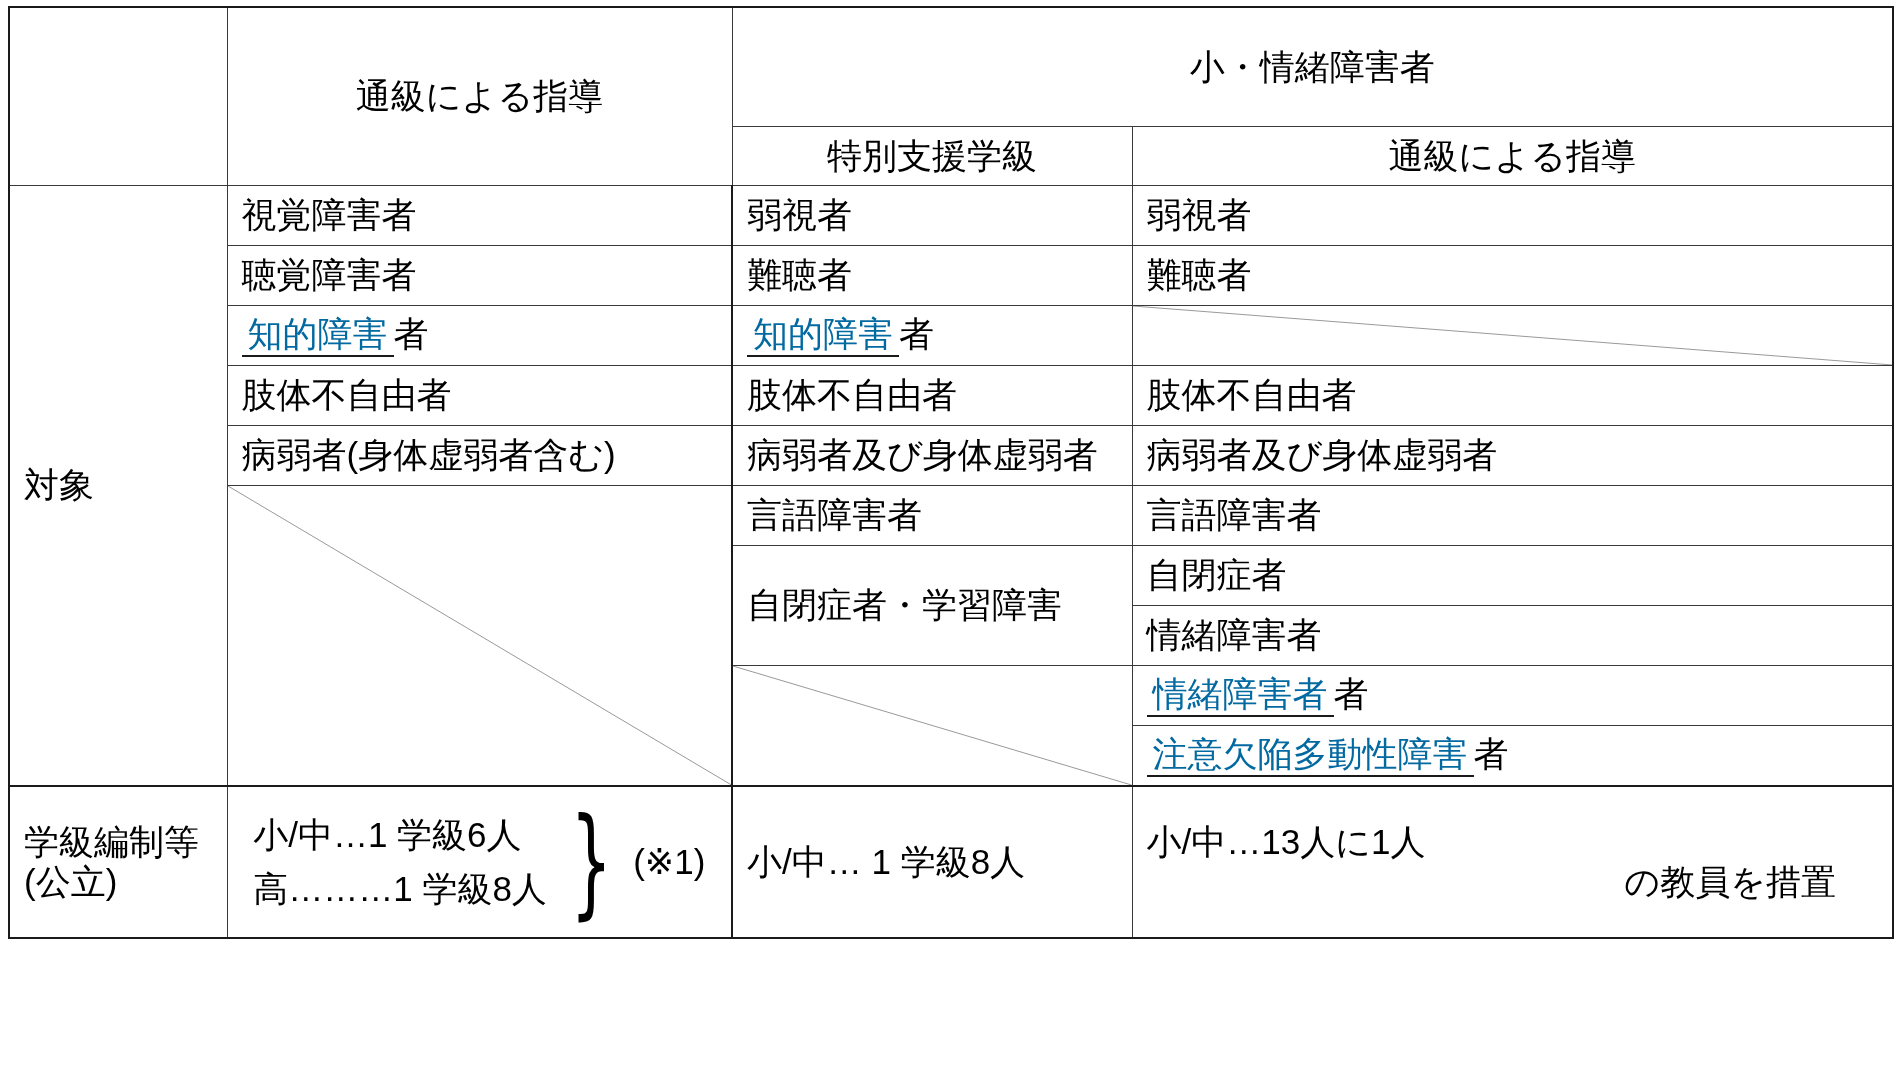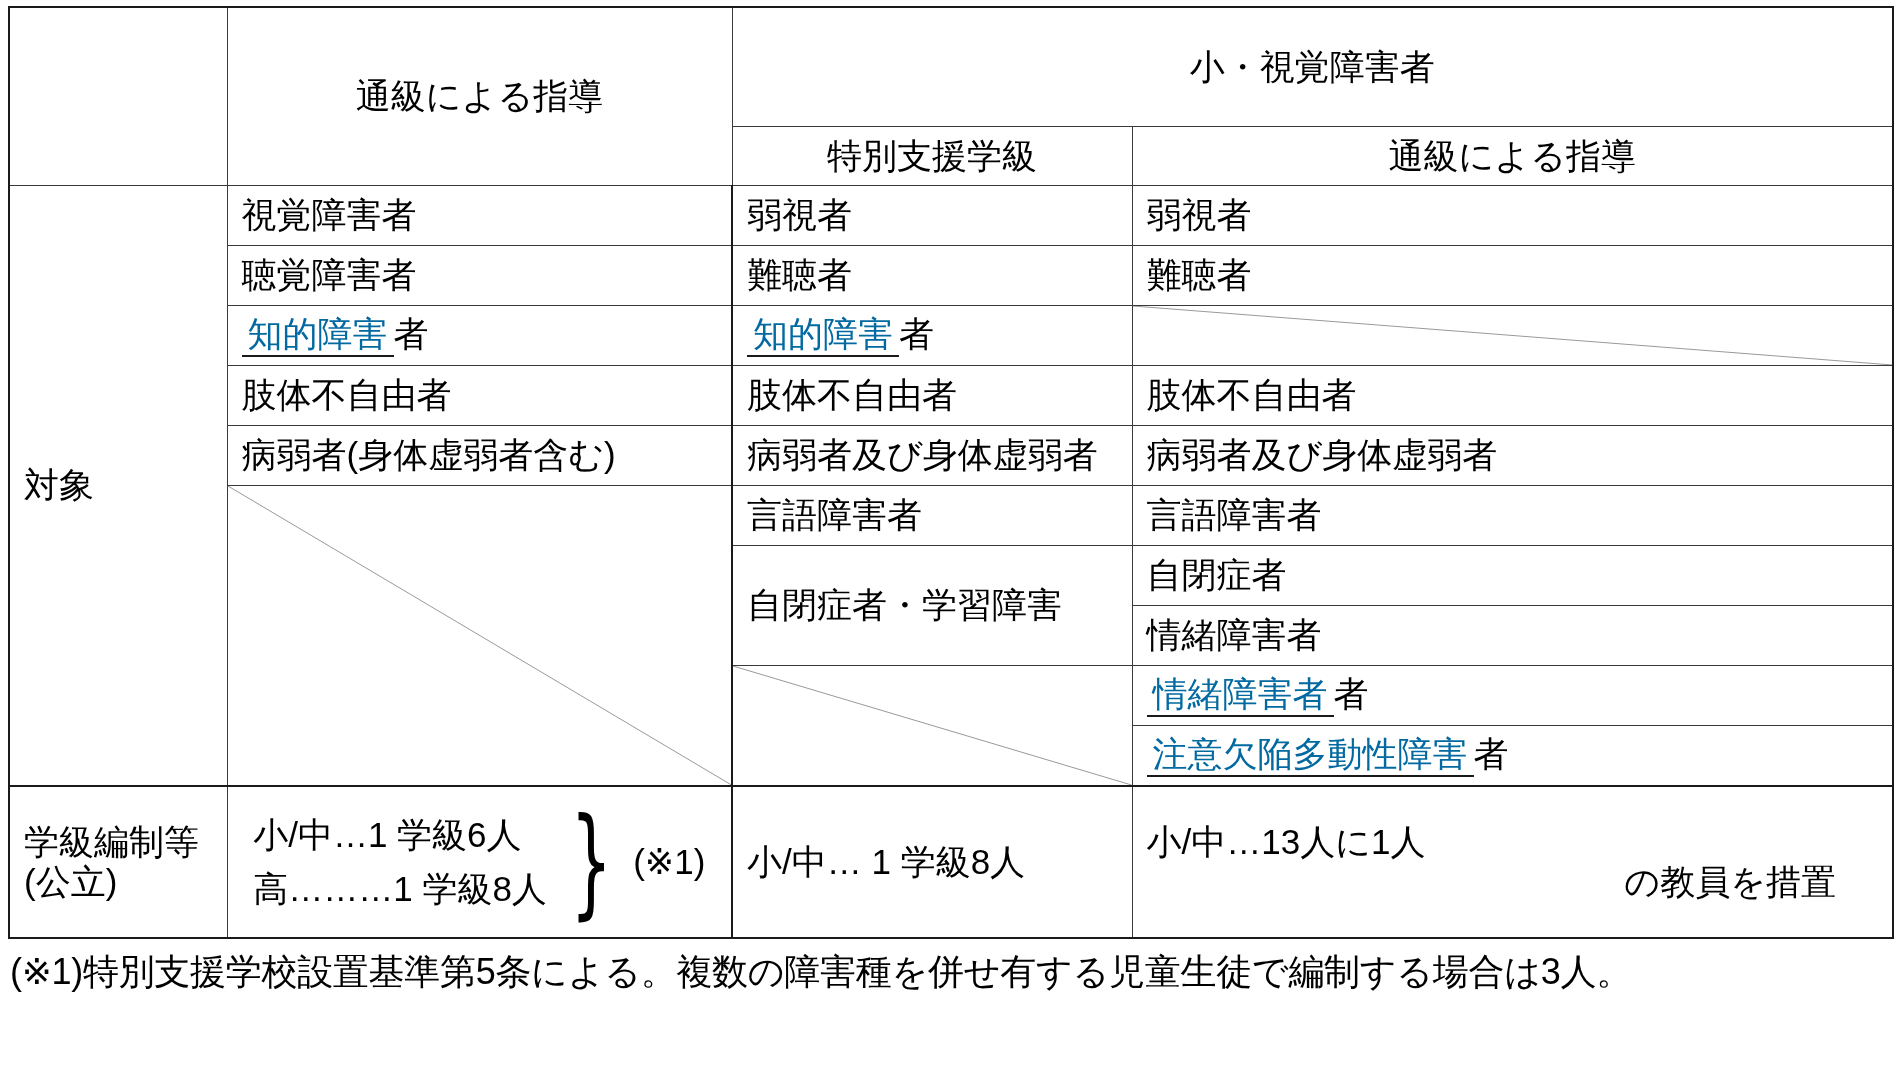--- a/index.html
+++ b/index.html
@@ -109,21 +109,21 @@
       <col class="c0">
         <col class="c1">
         <col class="c2">
         <col class="c3">
     </colgroup>
     <tbody>
 
       <tr>
         <td class="hdr-top" rowspan="2"></td>
         <td class="hdr hdr-top hdr-thick" rowspan="2">通級による指導</td>
-        <td class="hdr hdr-top" colspan="2">小・視覚障害者</td>
+        <td class="hdr hdr-top" colspan="2">小・情緒障害者</td>
       </tr>
 
       <tr>
         <td class="hdr hdr-sub hdr-thick">特別支援学級</td>
         <td class="hdr hdr-sub hdr-thick">通級による指導</td>
       </tr>
 
       <tr>
         <td class="rowlabel" rowspan="10">対象</td>
         <td class="cell thick-right">視覚障害者</td>
@@ -217,15 +217,14 @@
         <td class="comp2 thick-top">小/中… 1 学級8人</td>
         <td class="comp2 thick-top rightcomp">
           <div>小/中…13人に1人</div>
           <div class="indent">の教員を措置</div>
         </td>
       </tr>
 
     </tbody>
   </table>
 
-  <div class="footnote">(※1)特別支援学校設置基準第5条による。複数の障害種を併せ有する児童生徒で編制する場合は3人。</div>
 
 </div>
 
 </body></html>

